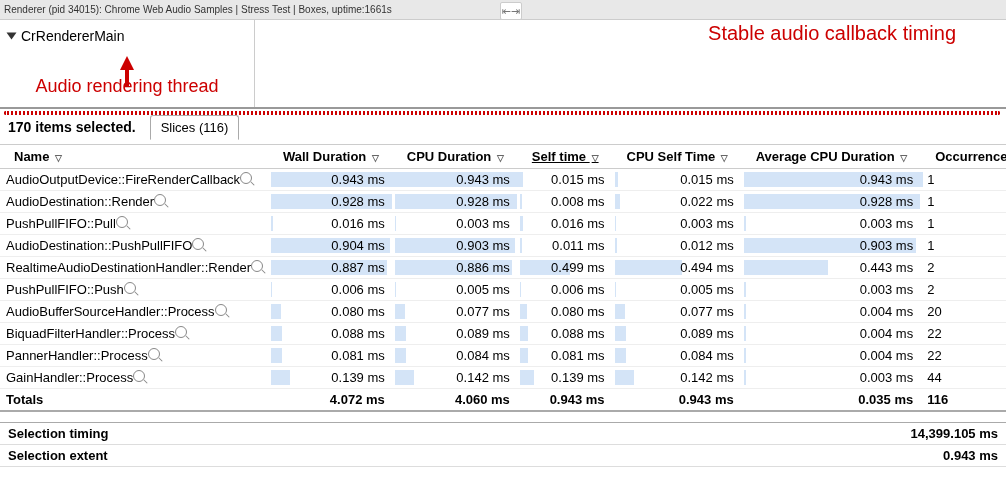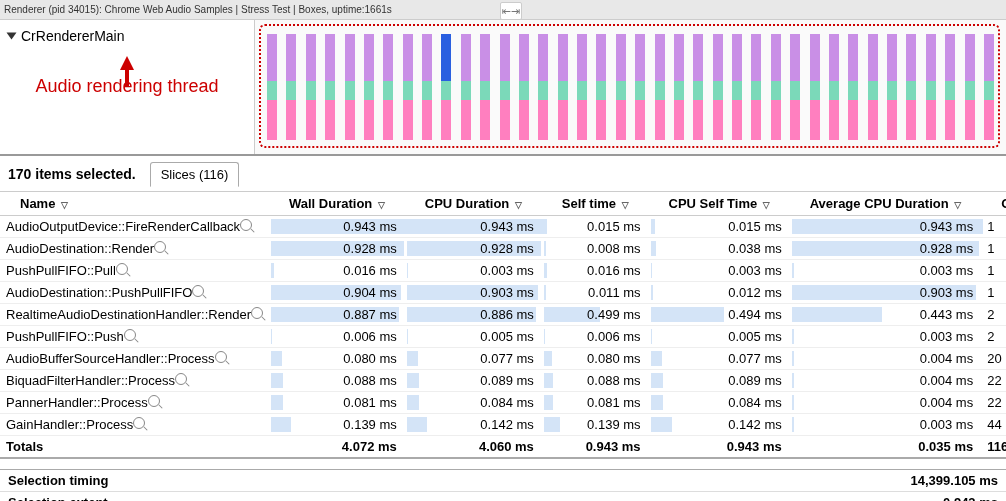--- a/index.html
+++ b/index.html
@@ -1,41 +1,41 @@
 <!DOCTYPE html>
 <html><head>
 <meta charset="utf-8">
 <style>
   * { box-sizing: border-box; margin: 0; padding: 0; }
   body { font-family: -apple-system, "Helvetica Neue", Arial, sans-serif; font-size: 13px; color: #000; background: #fff; width: 1006px; }
   .header-row { display: flex; align-items: center; background: #e8e8e8; border-bottom: 1px solid #ccc; height: 20px; padding-left: 4px; position: relative; }
   .header-title { font-size: 10px; color: #333; }
   .hdr-btn { position: absolute; left: 500px; top: 2px; width: 22px; height: 18px; background: #fff; border: 1px solid #ccc; border-radius: 2px; display: flex; align-items: center; justify-content: center; font-size: 11px; color: #777; }
   .annot-right { position: absolute; right: 50px; top: 22px; font-size: 20px; color: #c00; font-weight: 400; }
-  .tracks { display: flex; border-bottom: 2px solid #999; position: relative; }
+  .tracks { display: flex; border-bottom: 2px solid #999; position: relative; flex-direction: column; }
   .track-labels { width: 255px; background: #fff; border-right: 1px solid #ccc; }
   .track-label { padding: 6px 8px; display: flex; align-items: center; gap: 6px; font-size: 14px; }
   .track-label:first-child { padding-top: 8px; padding-bottom: 12px; }
   .tri { width: 0; height: 0; border-top: 5px solid transparent; border-bottom: 5px solid transparent; border-left: 7px solid #333; transform: rotate(90deg); }
   .annot-left { color: #c00; font-size: 18px; text-align: center; padding: 4px 0 10px; }
   .arrow-up { width: 0; height: 0; border-left: 7px solid transparent; border-right: 7px solid transparent; border-bottom: 14px solid #c00; margin: 0 auto 2px; position: relative; }
   .arrow-up::after { content:""; position: absolute; left: -2px; top: 12px; width: 4px; height: 18px; background: #c00; }
   .timeline { flex: 1; position: relative; background: #fafafa; height: 134px; }
   .red-box { position: absolute; left: 4px; right: 6px; top: 4px; bottom: 6px; border: 2px dotted #c00; border-radius: 6px; }
   .bars { position: absolute; left: 12px; right: 12px; top: 14px; bottom: 14px; display: flex; justify-content: space-between; align-items: stretch; }
   .bar { width: 10px; display: flex; flex-direction: column; }
   .bar .seg1 { flex: 3; background: #c98fe6; }
   .bar .seg2 { flex: 1.2; background: #7bd9b9; }
   .bar .seg3 { flex: 2.5; background: #ff7fbf; }
   .bar.alt .seg1 { background: #2a5fe0; }
   .sel-row { display: flex; align-items: center; gap: 14px; border-bottom: 1px solid #ccc; padding: 5px 8px; }
   .sel-bold { font-weight: bold; font-size: 14px; }
   .tab { border: 1px solid #aaa; border-bottom: 1px solid #fff; background: #fff; padding: 4px 10px; border-radius: 3px 3px 0 0; position: relative; top: 1px; font-size: 13px; }
   table { width: 100%; border-collapse: collapse; font-size: 13px; }
-  th { text-align: left; font-weight: bold; padding: 4px 20px; border-bottom: 1px solid #ccc; background: #fff; white-space: nowrap; }
+  th { text-align: left; font-weight: bold; padding: 4px 14px; border-bottom: 1px solid #ccc; background: #fff; white-space: nowrap; }
   th .sort { font-size: 9px; color: #666; margin-left: 2px; }
   td { padding: 3px 6px; border-bottom: 1px solid #eee; white-space: nowrap; }
   .mag { width: 12px; height: 12px; border: 1px solid #888; border-radius: 50%; position: relative; display: inline-block; }
   .mag::after { content:""; position: absolute; width: 5px; height: 1px; background: #888; right: -4px; bottom: -1px; transform: rotate(45deg); }
   td.num { text-align: right; position: relative; padding-right: 8px; }
   td.num .barbg { position: absolute; left: 2px; top: 3px; bottom: 3px; background: #d4e4f7; }
   td.num span { position: relative; }
   tr.totals td { font-weight: bold; border-top: 1px solid #aaa; border-bottom: 2px solid #aaa; }
   .footer { border-top: 1px solid #aaa; }
   .footer-row { display: flex; justify-content: space-between; padding: 3px 8px; border-bottom: 1px solid #ddd; }
@@ -276,42 +276,42 @@
       <col class="cdata">
       <col class="cdata">
       <col class="cavg">
       <col class="cocc">
     </colgroup>
   <thead>
     <tr id="thead-row">
         <th>Name <span class="sort">▽</span></th>
         <th style="text-align: right;">Wall Duration <span class="sort">▽</span></th>
         <th style="text-align: right;">CPU Duration <span class="sort">▽</span></th>
-        <th style="text-align: center;">Self time <span class="sort">▽</span></th>
+        <th style="text-align: center; text-decoration: underline;">Self time <span class="sort">▽</span></th>
         <th style="text-align: left;">CPU Self Time <span class="sort">▽</span></th>
         <th style="text-align: right;">Average CPU Duration <span class="sort">▽</span></th>
         <th style="text-align: right;">Occurrences <span class="sort">▽</span></th>
       </tr>
   </thead>
   <tbody id="tbody">
       <tr>
         <td><span class="name-wrap"><span class="name">AudioOutputDevice::FireRenderCallback</span><span class="mag"></span></span></td>
         <td class="num"><div class="barbg" style="width:100%"></div><span>0.943 ms</span></td>
         <td class="num"><div class="barbg" style="width:100%"></div><span>0.943 ms</span></td>
         <td class="num"><div class="barbg" style="width:3%"></div><span>0.015 ms</span></td>
         <td class="num"><div class="barbg" style="width:3%"></div><span>0.015 ms</span></td>
         <td class="num"><div class="barbg" style="width:100%"></div><span>0.943 ms</span></td>
         <td>1</td>
       </tr>
       <tr>
         <td><span class="name-wrap"><span class="name">AudioDestination::Render</span><span class="mag"></span></span></td>
         <td class="num"><div class="barbg" style="width:98%"></div><span>0.928 ms</span></td>
         <td class="num"><div class="barbg" style="width:98%"></div><span>0.928 ms</span></td>
         <td class="num"><div class="barbg" style="width:2%"></div><span>0.008 ms</span></td>
-        <td class="num"><div class="barbg" style="width:4%"></div><span>0.038 ms</span></td>
+        <td class="num"><div class="barbg" style="width:4%"></div><span>0.022 ms</span></td>
         <td class="num"><div class="barbg" style="width:98%"></div><span>0.928 ms</span></td>
         <td>1</td>
       </tr>
       <tr>
         <td><span class="name-wrap"><span class="name">PushPullFIFO::Pull</span><span class="mag"></span></span></td>
         <td class="num"><div class="barbg" style="width:2%"></div><span>0.016 ms</span></td>
         <td class="num"><div class="barbg" style="width:1%"></div><span>0.003 ms</span></td>
         <td class="num"><div class="barbg" style="width:3%"></div><span>0.016 ms</span></td>
         <td class="num"><div class="barbg" style="width:1%"></div><span>0.003 ms</span></td>
         <td class="num"><div class="barbg" style="width:1%"></div><span>0.003 ms</span></td>

